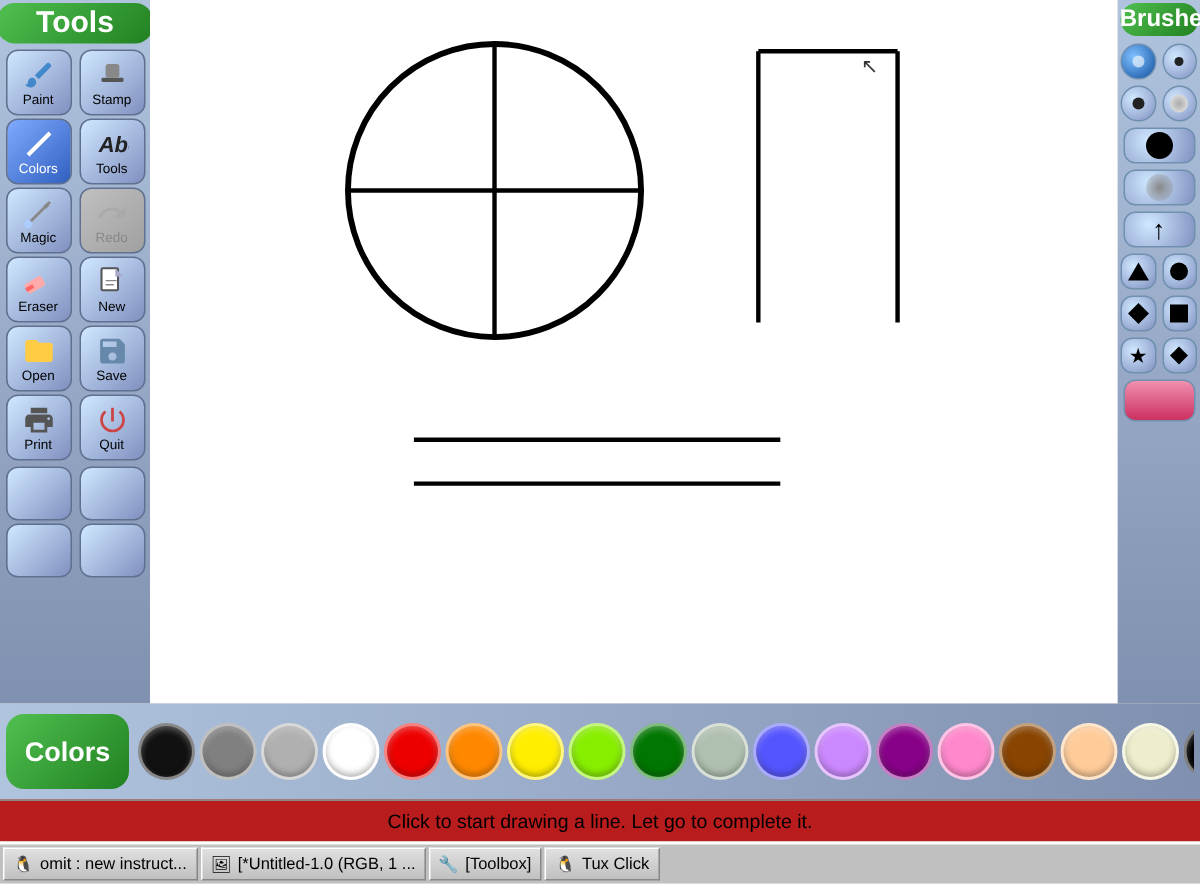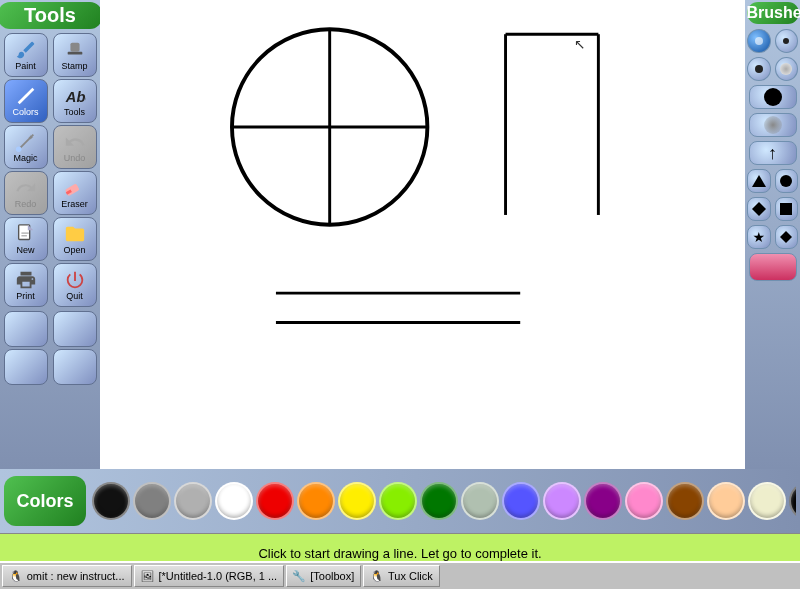--- a/index.html
+++ b/index.html
@@ -141,23 +141,23 @@
       border-radius: 50%;
       border: 2px solid #607090;
       cursor: pointer;
       flex-shrink: 0;
       background: linear-gradient(135deg, rgba(255,255,255,0.4), rgba(0,0,0,0.2));
     }
 
     
     .status-bar {
       height: 28px;
-      background: #bef264;
-      display: flex;
-      align-items: flex-end;
+      background: #b91c1c;
+      display: flex;
+      align-items: center;
       border-top: 1px solid #888;
       flex-shrink: 0;
     }
 
     .status-text {
       flex: 1;
       text-align: center;
       font-size: 13px;
       color: #000;
     }
@@ -263,26 +263,20 @@
 
       <div class="tool-btn">
         <svg viewBox="0 0 24 24">
           <line x1="4" y1="20" x2="20" y2="4" stroke="#888" stroke-width="2"></line>
           <circle cx="4" cy="20" r="3" fill="#aaccff"></circle>
           <text x="14" y="10" font-size="8" fill="#888">✦</text>
         </svg>
         <span>Magic</span>
       </div>
 
-      <div class="tool-btn disabled">
-        <svg viewBox="0 0 24 24">
-          <path d="M12.5 8c-2.65 0-5.05.99-6.9 2.6L2 7v9h9l-3.62-3.62c1.39-1.16 3.16-1.88 5.12-1.88 3.54 0 6.55 2.31 7.6 5.5l2.37-.78C21.08 11.03 17.15 8 12.5 8z" fill="#aaa"></path>
-        </svg>
-        <span>Undo</span>
-      </div>
 
       <div class="tool-btn disabled">
         <svg viewBox="0 0 24 24">
           <path d="M18.4 10.6C16.55 8.99 14.15 8 11.5 8c-4.65 0-8.58 3.03-9.96 7.22L3.9 15.7c1.05-3.19 4.05-5.5 7.6-5.5 1.95 0 3.73.72 5.12 1.88L13 15.5h9v-9l-3.6 4.1z" fill="#aaa"></path>
         </svg>
         <span>Redo</span>
       </div>
 
       <div class="tool-btn">
         <svg viewBox="0 0 24 24">
@@ -302,20 +296,26 @@
         <span>New</span>
       </div>
 
       <div class="tool-btn">
         <svg viewBox="0 0 24 24">
           <path d="M20 6h-8l-2-2H4c-1.1 0-2 .9-2 2v12c0 1.1.9 2 2 2h16c1.1 0 2-.9 2-2V8c0-1.1-.9-2-2-2z" fill="#ffcc44"></path>
         </svg>
         <span>Open</span>
       </div>
 
+      <div class="tool-btn">
+        <svg viewBox="0 0 24 24">
+          <path d="M17 3H5a2 2 0 00-2 2v14a2 2 0 002 2h14a2 2 0 002-2V7l-4-4zm-5 16c-1.66 0-3-1.34-3-3s1.34-3 3-3 3 1.34 3 3-1.34 3-3 3zm3-10H5V5h10v4z" fill="#6688aa"></path>
+        </svg>
+        <span>Save</span>
+      </div>
 
       <div class="tool-btn">
         <svg viewBox="0 0 24 24">
           <path d="M19 8H5c-1.66 0-3 1.34-3 3v6h4v4h12v-4h4v-6c0-1.66-1.34-3-3-3zm-3 11H8v-5h8v5zm3-7c-.55 0-1-.45-1-1s.45-1 1-1 1 .45 1 1-.45 1-1 1zm-1-9H6v4h12V3z" fill="#555"></path>
         </svg>
         <span>Print</span>
       </div>
 
       <div class="tool-btn">
         <svg viewBox="0 0 24 24">

